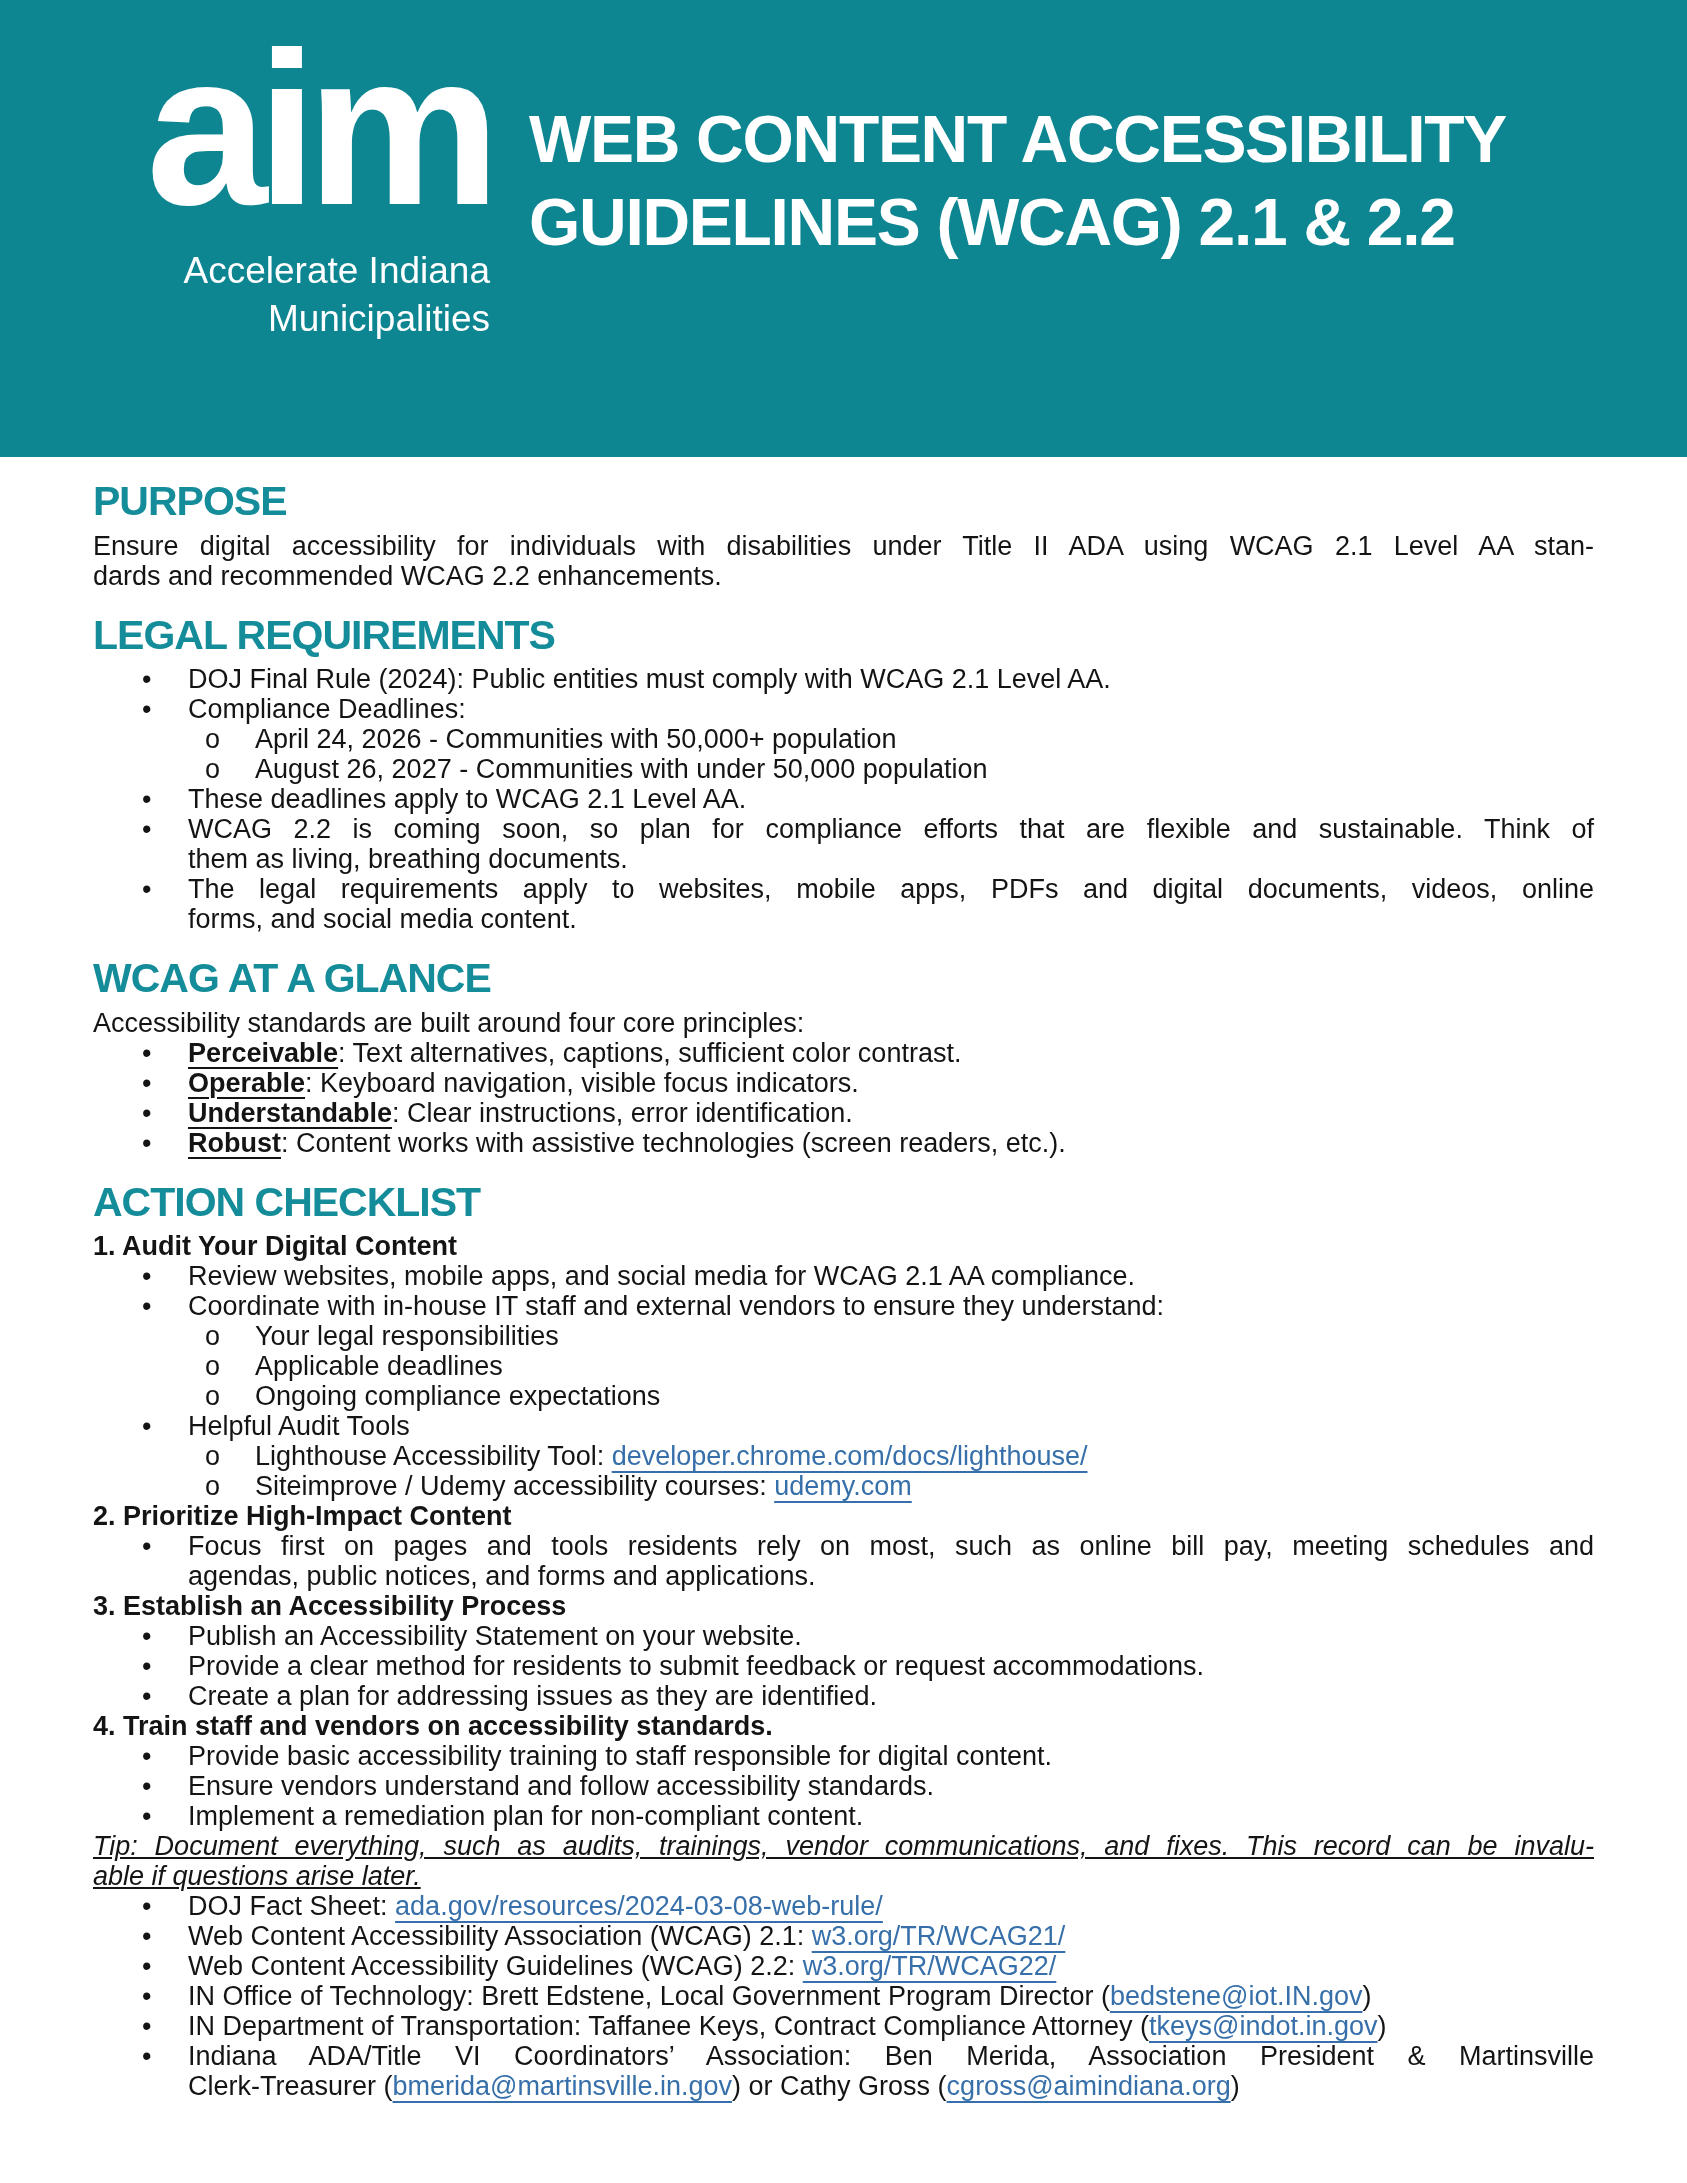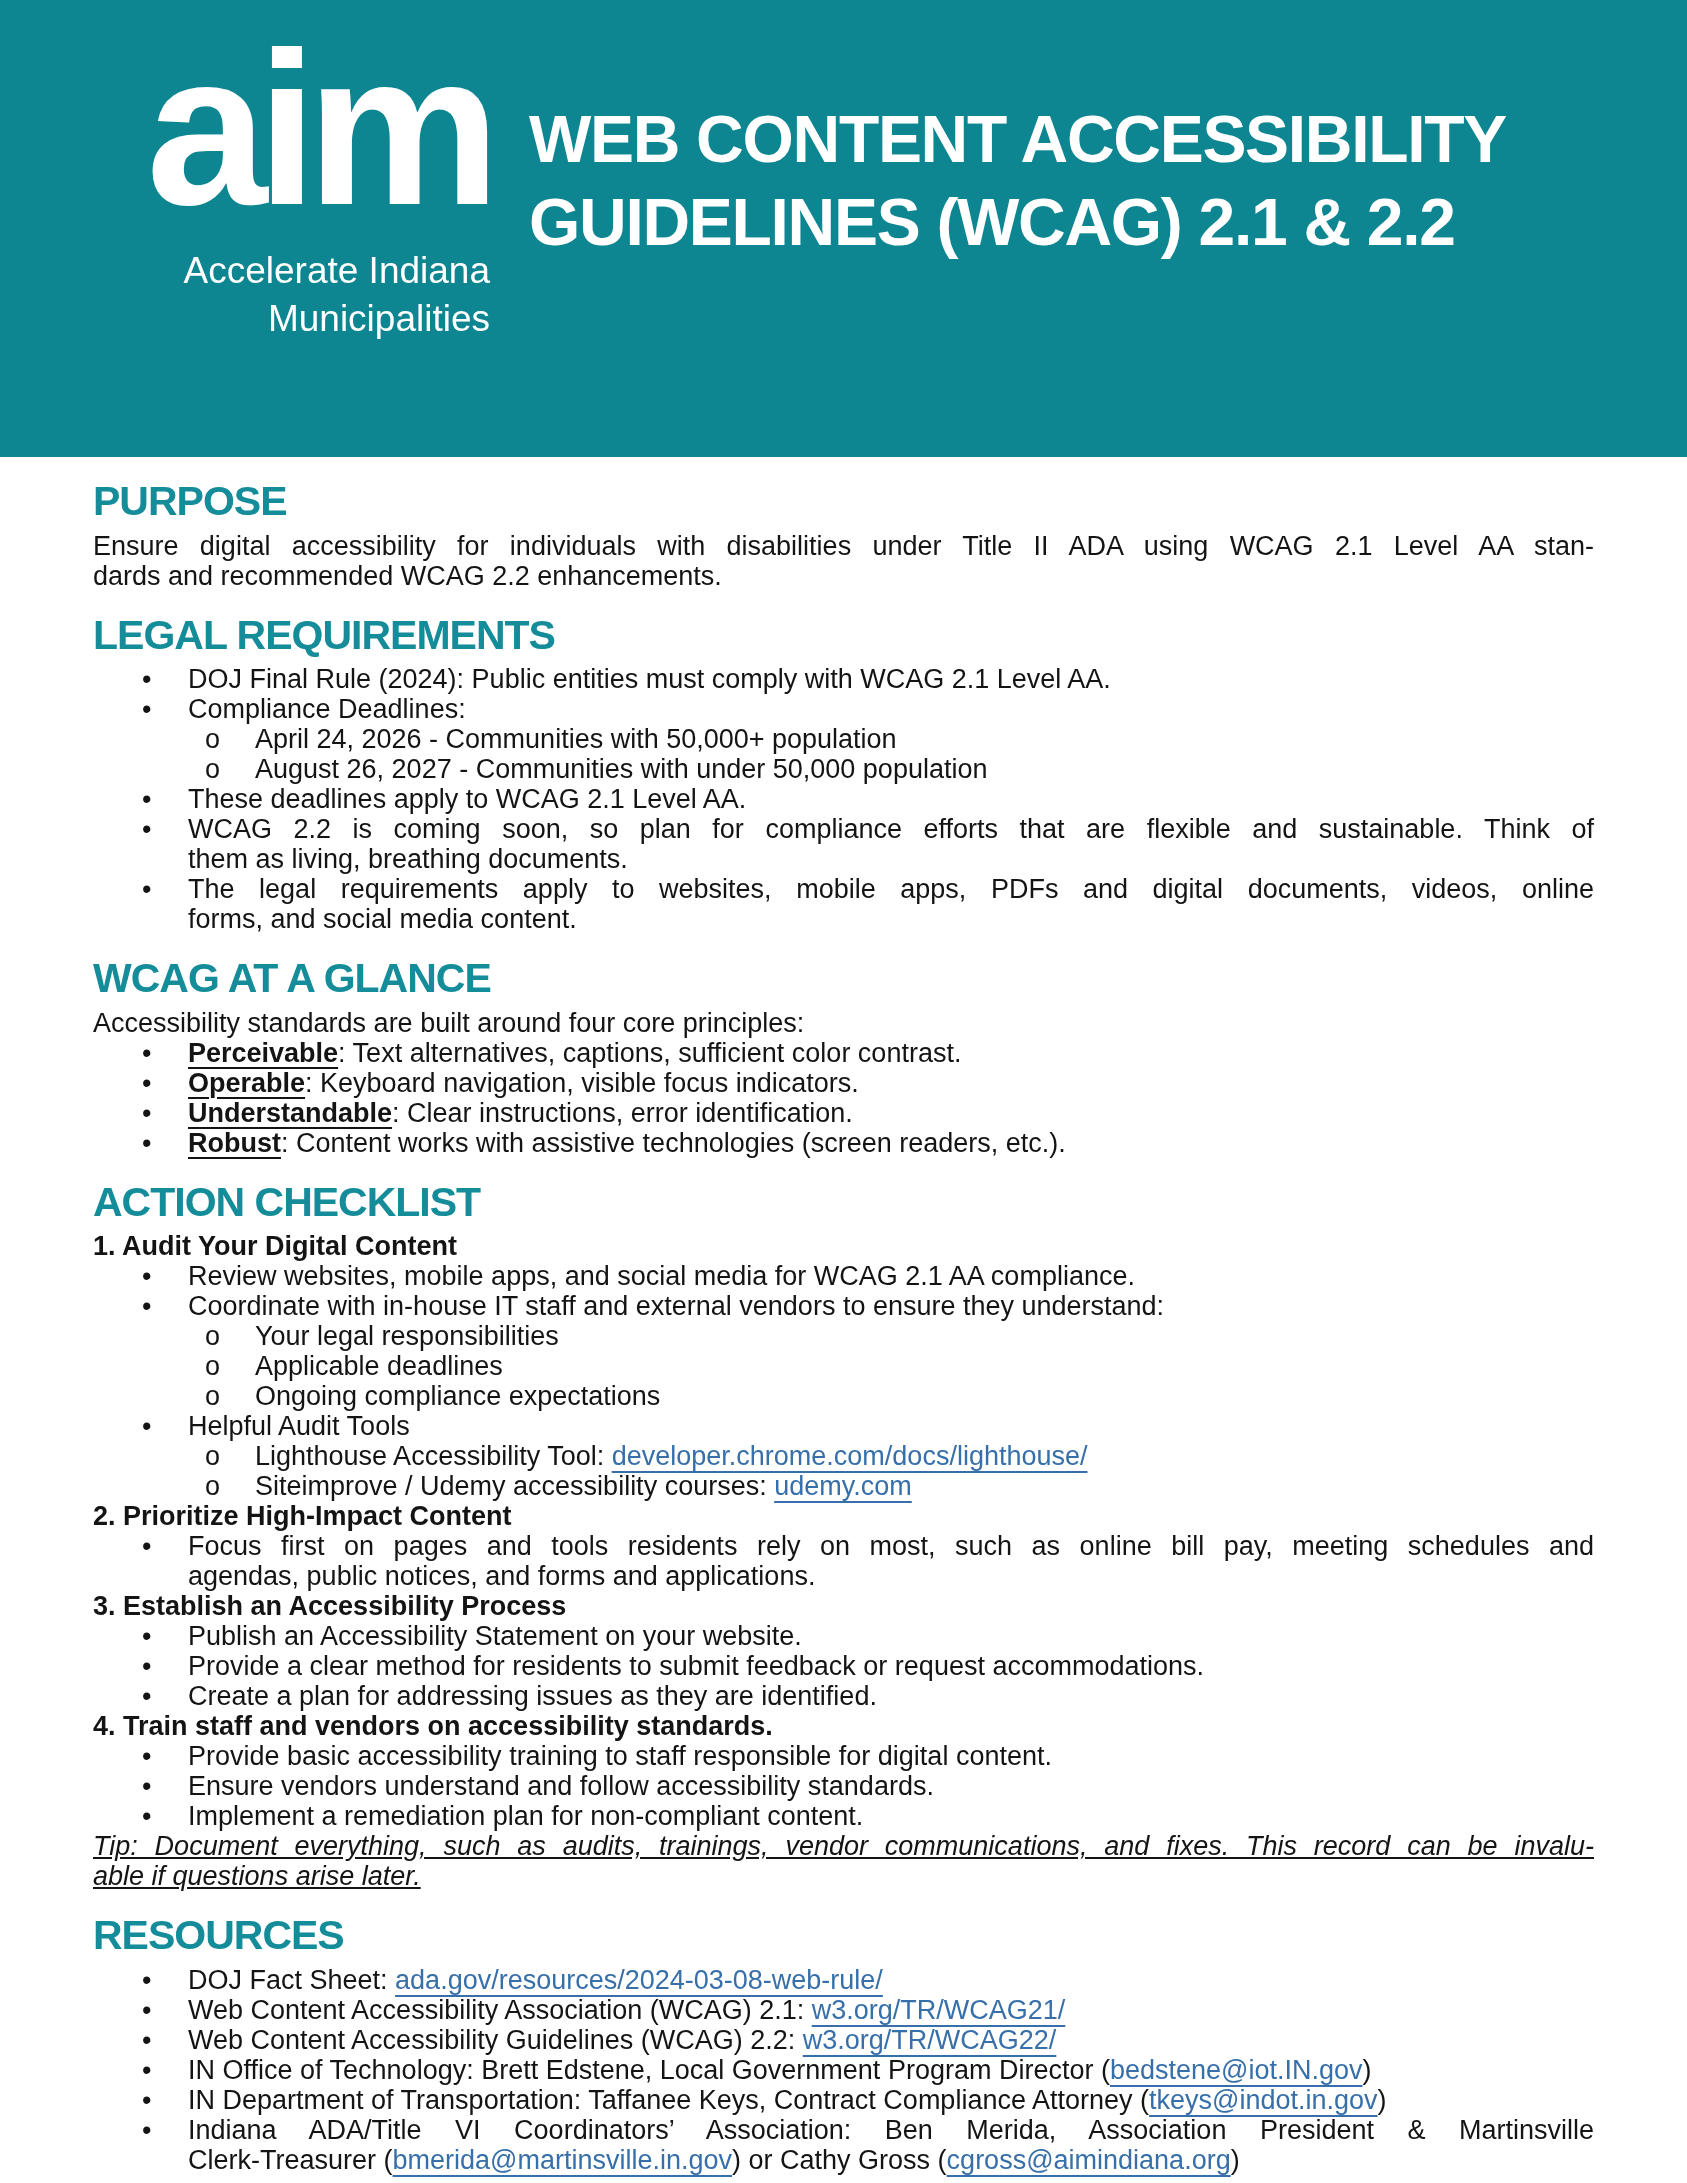--- a/index.html
+++ b/index.html
@@ -226,21 +226,20 @@
     <div class="li l1">
       <span class="m">•</span>
       <span class="t">Implement a remediation plan for non-compliant content.</span>
     </div>
 
     <p class="tip">
       <span class="fj">Tip: Document everything, such as audits, trainings, vendor communications, and fixes. This record can be invalu-</span>
       <span class="line">able if questions arise later.</span>
     </p>
 
-    <h2 class="sec">RESOURCES</h2>
 
     <div class="li l1">
       <span class="m">•</span>
       <span class="t"><span>DOJ Fact Sheet: </span><a class="link">ada.gov/resources/2024-03-08-web-rule/</a></span>
     </div>
     <div class="li l1">
       <span class="m">•</span>
       <span class="t"><span>Web Content Accessibility Association (WCAG) 2.1: </span><a class="link">w3.org/TR/WCAG21/</a></span>
     </div>
     <div class="li l1">

